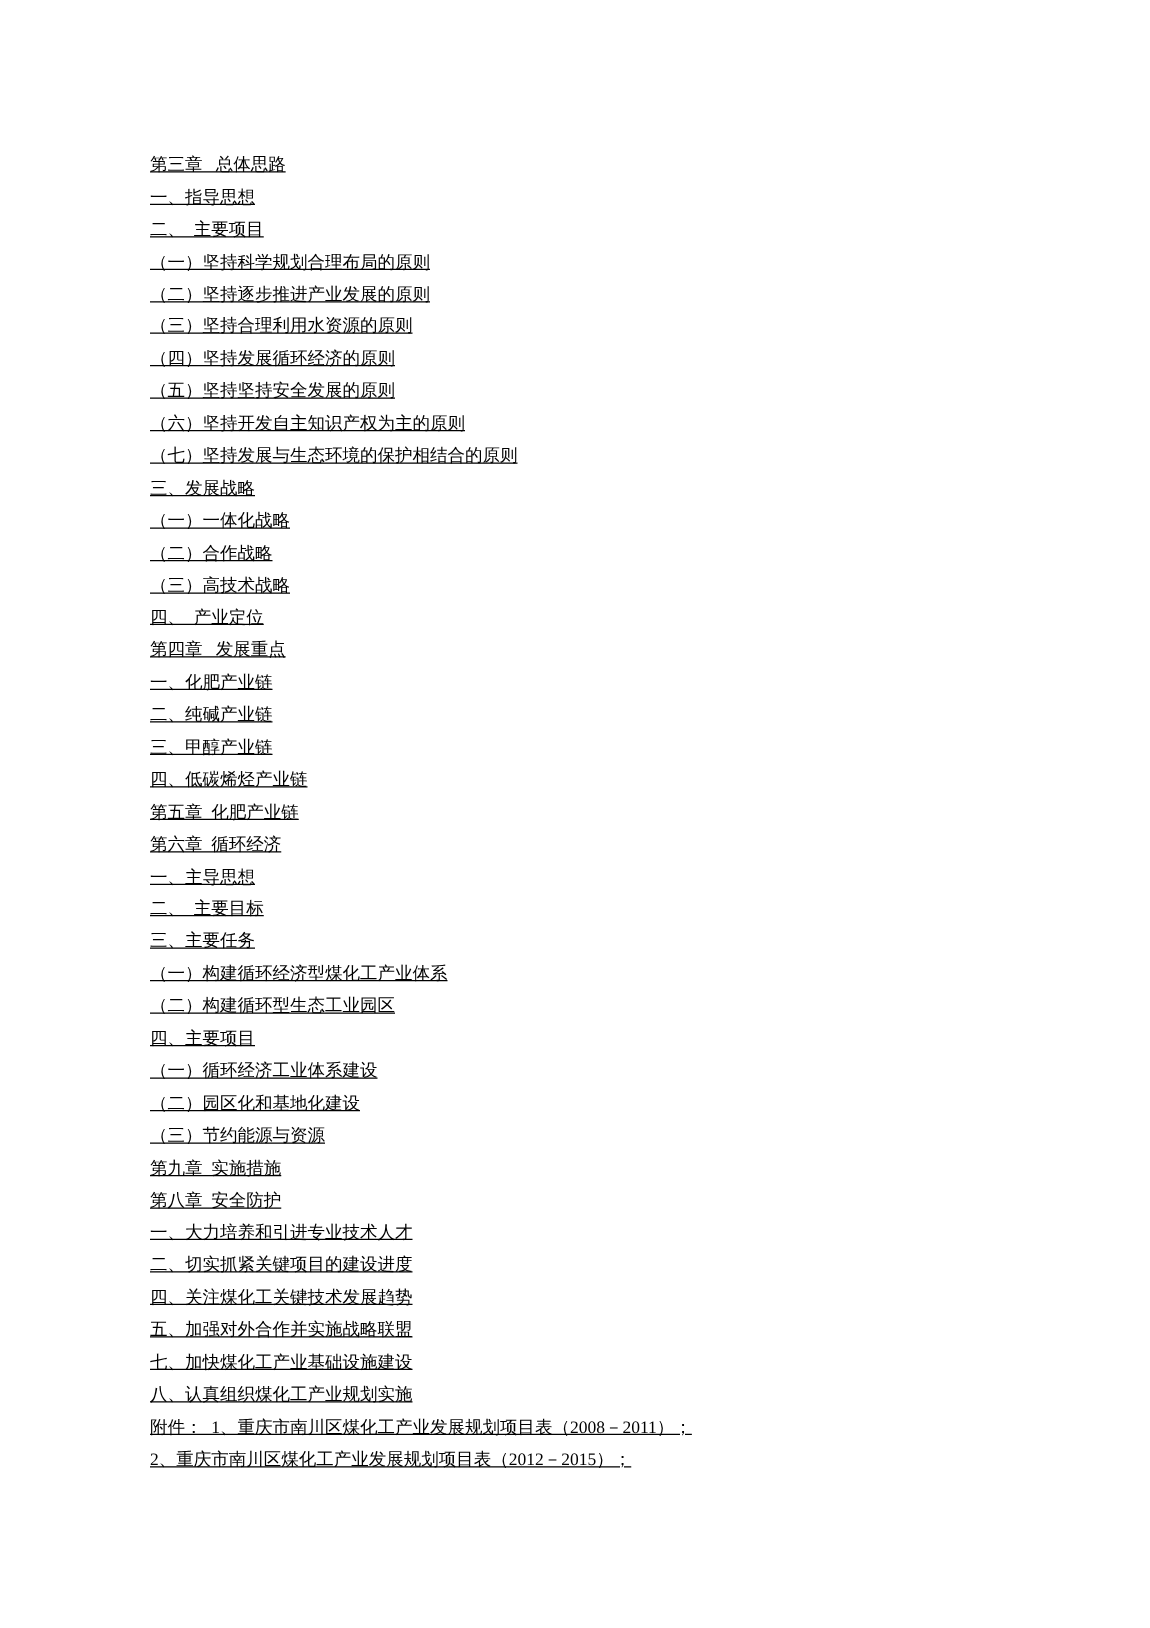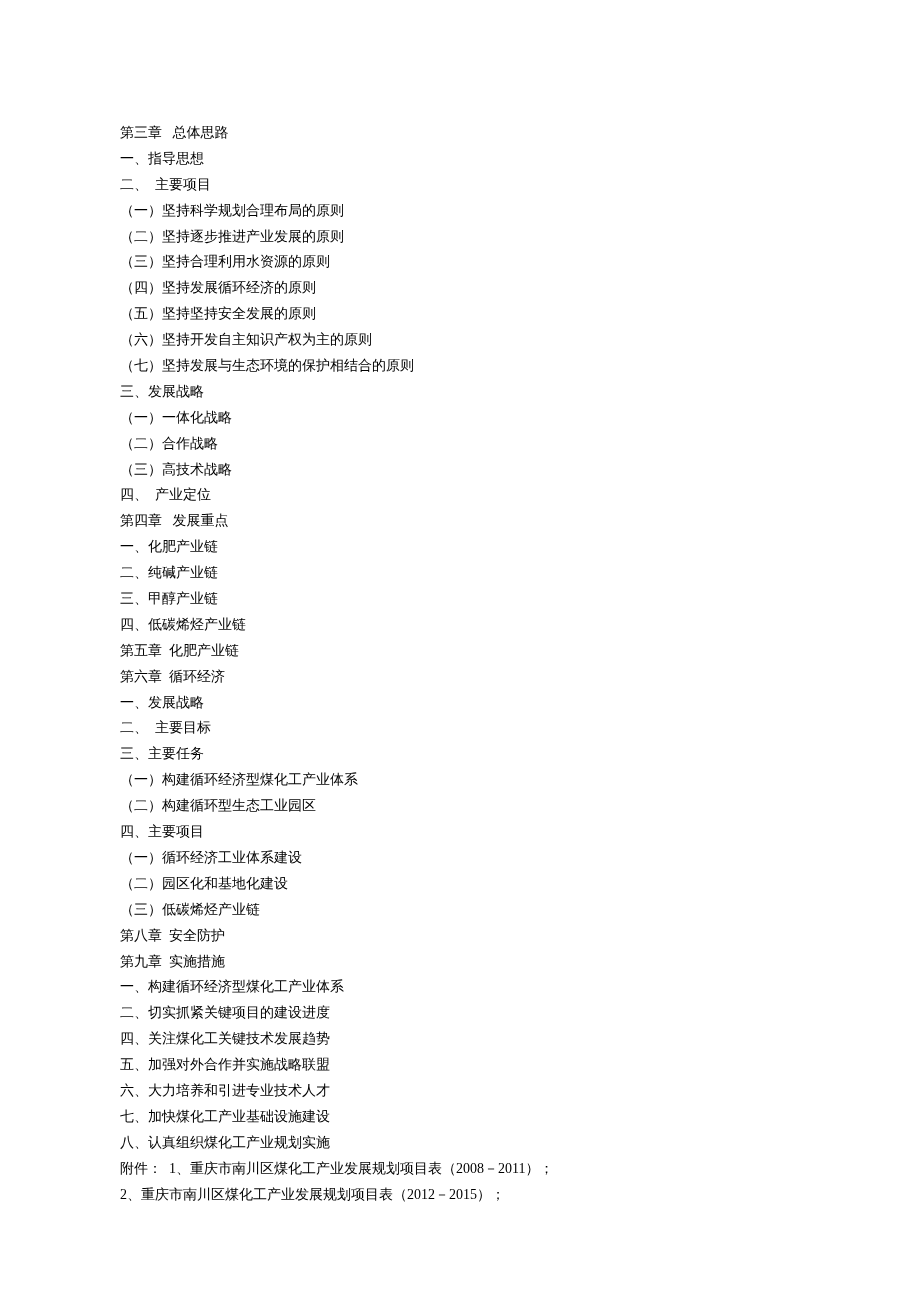--- a/index.html
+++ b/index.html
@@ -11,20 +11,21 @@
       background: #ffffff;
       font-family: "SimSun", "宋体", serif;
       font-size: 14px;
       color: #000000;
       line-height: 1.85;
       padding: 120px 0 80px 120px;
       width: 920px;
     }
     .doc-line {
       white-space: pre;
+      text-decoration: underline;
     }
   </style>
 </head>
 <body>
 
 <div>
   <div class="doc-line">第三章   总体思路</div>
   <div class="doc-line">一、指导思想</div>
   <div class="doc-line">二、  主要项目</div>
   <div class="doc-line">（一）坚持科学规划合理布局的原则</div>
@@ -39,33 +40,32 @@
   <div class="doc-line">（二）合作战略</div>
   <div class="doc-line">（三）高技术战略</div>
   <div class="doc-line">四、  产业定位</div>
   <div class="doc-line">第四章   发展重点</div>
   <div class="doc-line">一、化肥产业链</div>
   <div class="doc-line">二、纯碱产业链</div>
   <div class="doc-line">三、甲醇产业链</div>
   <div class="doc-line">四、低碳烯烃产业链</div>
   <div class="doc-line">第五章  化肥产业链</div>
   <div class="doc-line">第六章  循环经济</div>
-  <div class="doc-line">一、发展战略</div>
+  <div class="doc-line">一、主导思想</div>
   <div class="doc-line">二、  主要目标</div>
   <div class="doc-line">三、主要任务</div>
   <div class="doc-line">（一）构建循环经济型煤化工产业体系</div>
   <div class="doc-line">（二）构建循环型生态工业园区</div>
   <div class="doc-line">四、主要项目</div>
   <div class="doc-line">（一）循环经济工业体系建设</div>
   <div class="doc-line">（二）园区化和基地化建设</div>
-  <div class="doc-line">（三）低碳烯烃产业链</div>
+  <div class="doc-line">（三）节约能源与资源</div>
+  <div class="doc-line">第九章  实施措施</div>
   <div class="doc-line">第八章  安全防护</div>
-  <div class="doc-line">第九章  实施措施</div>
-  <div class="doc-line">一、构建循环经济型煤化工产业体系</div>
+  <div class="doc-line">一、大力培养和引进专业技术人才</div>
   <div class="doc-line">二、切实抓紧关键项目的建设进度</div>
   <div class="doc-line">四、关注煤化工关键技术发展趋势</div>
   <div class="doc-line">五、加强对外合作并实施战略联盟</div>
-  <div class="doc-line">六、大力培养和引进专业技术人才</div>
   <div class="doc-line">七、加快煤化工产业基础设施建设</div>
   <div class="doc-line">八、认真组织煤化工产业规划实施</div>
   <div class="doc-line">附件：  1、重庆市南川区煤化工产业发展规划项目表（2008－2011）；</div>
   <div class="doc-line">2、重庆市南川区煤化工产业发展规划项目表（2012－2015）；</div>
 </div>
 
 </body></html>

